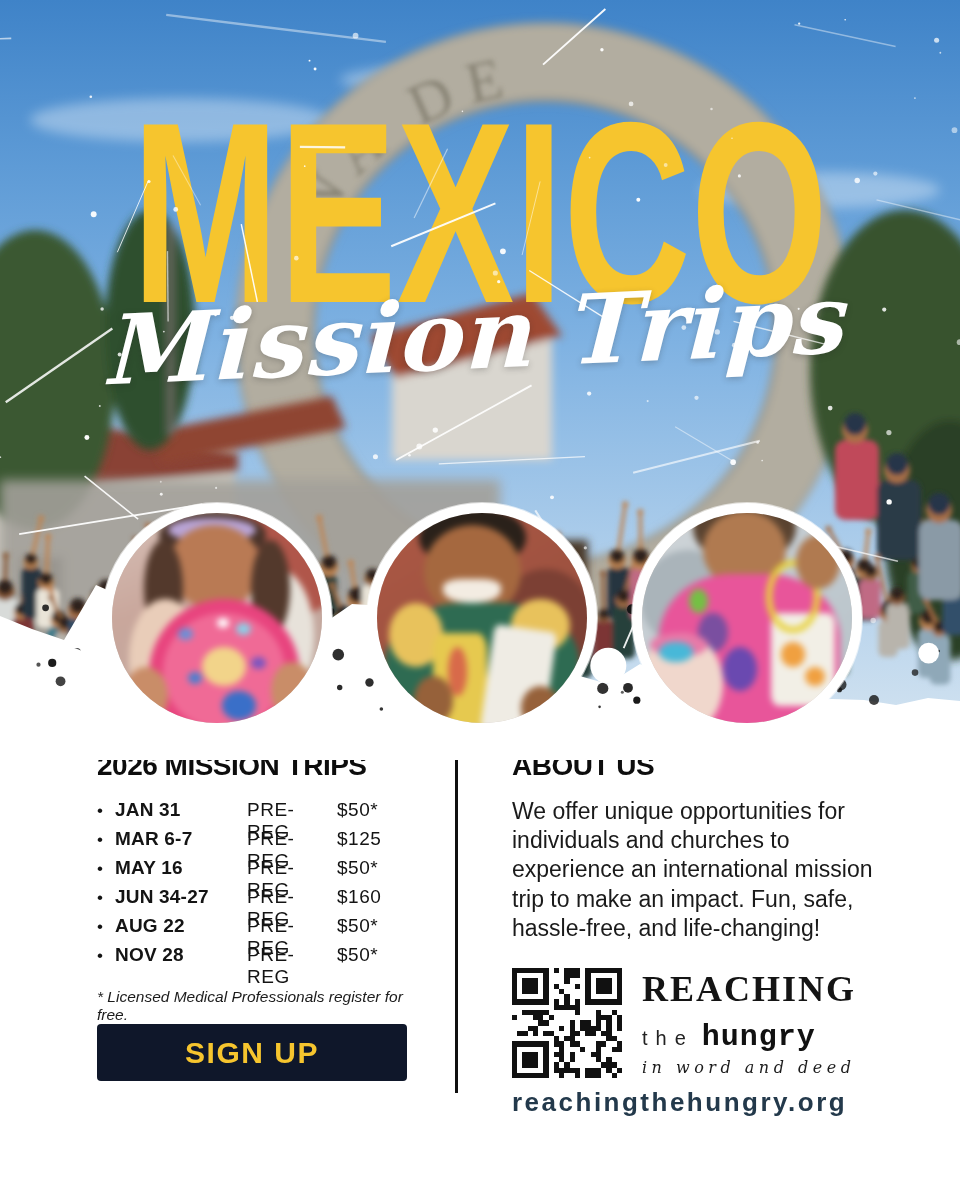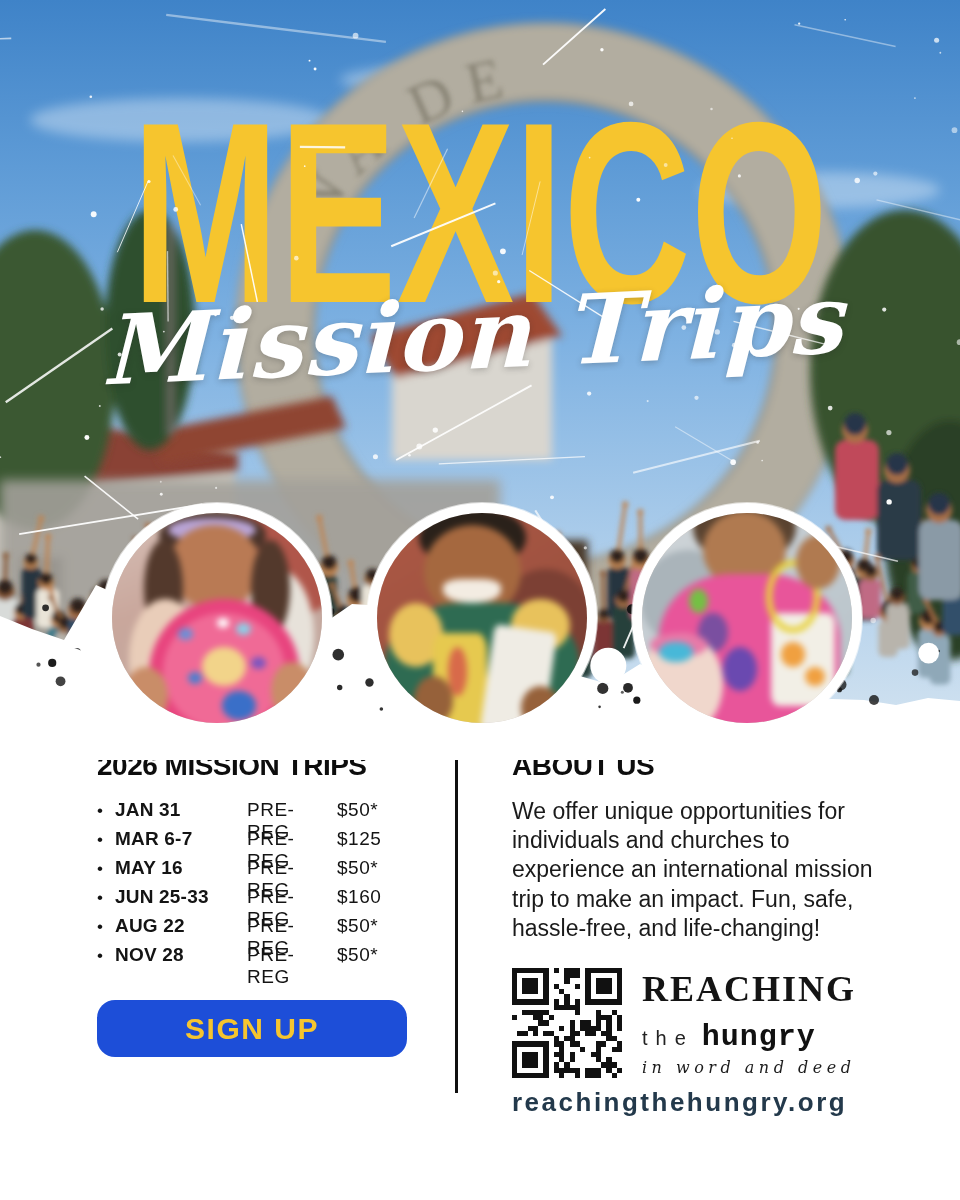--- a/index.html
+++ b/index.html
@@ -33,22 +33,22 @@
   .col-right{ position:absolute; left:512px; top:18px; width:382px; }
   .divider  { position:absolute; left:455px; top:24px; width:3px; height:337px; background:#101010; }
   .h2 { font-size:28px; font-weight:800; color:#0d0d0d; letter-spacing:-0.5px; }
   .trip-list { margin-top:17px; }
   .trip-row  { display:flex; align-items:baseline; height:29px; font-size:19px; color:#141414; }
   .trip-row .bullet { width:18px; font-size:17px; }
   .trip-row .date   { width:132px; font-weight:800; letter-spacing:0.2px; }
   .trip-row .prereg { width:90px; letter-spacing:0.5px; }
   .trip-row .price  { letter-spacing:0.5px; }
   .footnote { margin-top:15px; font-size:15.5px; font-style:italic; color:#1c1c1c; }
-  .signup-btn { margin-top:27px; width:310px; height:57px; border:none; cursor:pointer;
-                background:#1d4ed8; border-radius:18px; color:#F6C52E; font-weight:800;
+  .signup-btn { width:310px; height:57px; border:none; cursor:pointer;
+                background:#0f172a; border-radius:4px; color:#F6C52E; font-weight:800;
                 font-size:30px; letter-spacing:1.5px; font-family:"Liberation Sans",sans-serif; }
   .about-text { margin-top:15px; font-size:23px; line-height:1.27; color:#1a1a1a; width:382px; }
   .qr-logo-row { display:flex; margin-top:25px; align-items:flex-start; }
   .qr-box { width:110px; height:110px; flex:0 0 auto; }
   .logo-block { margin-left:20px; width:250px; display:flex; flex-direction:column; align-items:flex-start; }
   .logo-l1 { font-family:"Liberation Serif", serif; font-weight:700; font-size:36px;
              letter-spacing:2px; color:#141414; }
   .logo-l2 { display:flex; align-items:baseline; margin-top:2px; }
   .logo-the { font-size:20px; letter-spacing:8px; color:#222; margin-right:8px; }
   .logo-hungry { font-family:"Liberation Mono", monospace; font-weight:700; font-size:30px;
@@ -677,37 +677,38 @@
             <span class="price">$125</span>
           </div>
           <div class="trip-row">
             <span class="bullet">•</span>
             <span class="date">MAY 16</span>
             <span class="prereg">PRE-REG</span>
             <span class="price">$50*</span>
           </div>
           <div class="trip-row">
             <span class="bullet">•</span>
-            <span class="date">JUN 25-33</span>
+            <span class="date">JUN 34-27</span>
             <span class="prereg">PRE-REG</span>
             <span class="price">$160</span>
           </div>
           <div class="trip-row">
             <span class="bullet">•</span>
             <span class="date">AUG 22</span>
             <span class="prereg">PRE-REG</span>
             <span class="price">$50*</span>
           </div>
           <div class="trip-row">
             <span class="bullet">•</span>
             <span class="date">NOV 28</span>
             <span class="prereg">PRE-REG</span>
             <span class="price">$50*</span>
           </div>
         </div>
+      <div class="footnote">* Licensed Medical Professionals register for free.</div>
       <button class="signup-btn">SIGN UP</button>
     </div>
 
     <div class="divider"></div>
 
     <div class="col-right">
       <div class="h2">ABOUT US</div>
       <div class="about-text">We offer unique opportunities for individuals and churches to experience an international mission trip to make an impact. Fun, safe, hassle-free, and life-changing!</div>
       <div class="qr-logo-row">
         <svg class="qr-box" id="qr" viewBox="0 0 21 21" shape-rendering="crispEdges">

